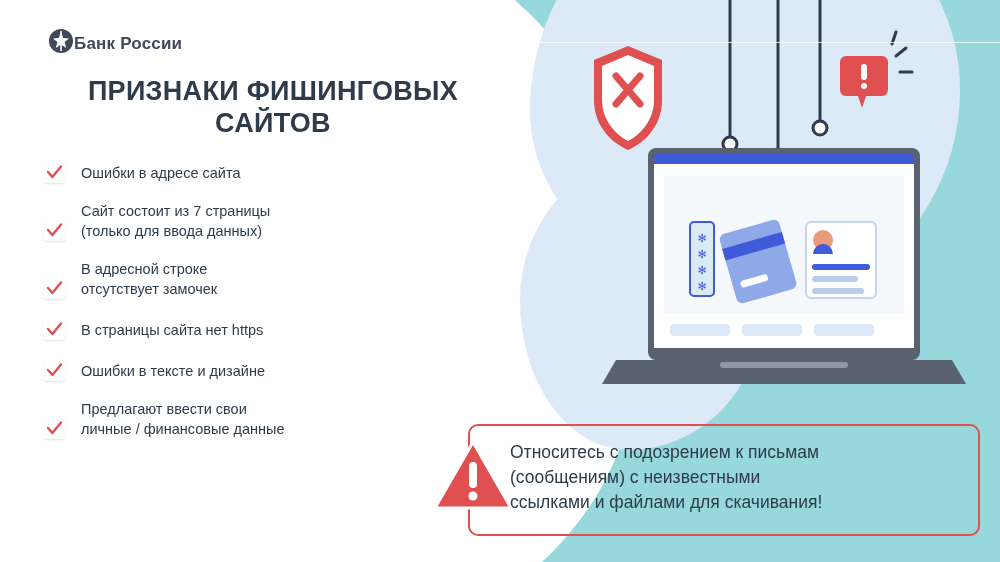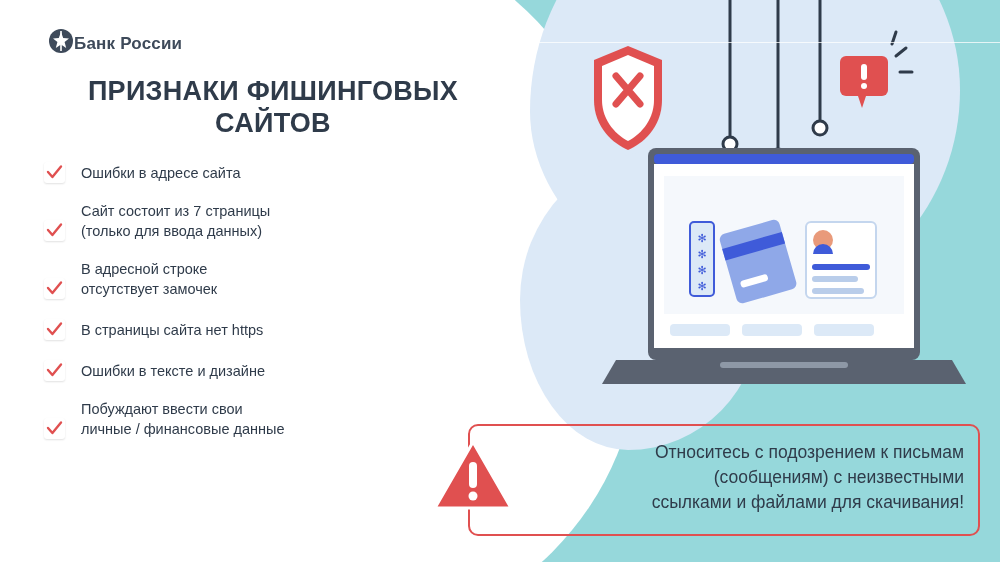--- a/index.html
+++ b/index.html
@@ -140,21 +140,20 @@
   .callout {
     position: absolute;
     left: 468px;
     top: 424px;
     width: 508px;
     height: 108px;
     border: 2px solid #e05050;
     border-radius: 10px;
     background: rgba(255,255,255,0.0);
     z-index: 30;
-    text-align: right;
   }
   .callout-text {
     position: absolute;
     left: 40px;
     top: 14px;
     right: 14px;
     font-size: 17.5px;
     line-height: 1.42;
     color: #2f3b4a;
     white-space: pre-line;
@@ -235,21 +234,21 @@
           </svg>
       </span>
       <span class="item-text">Ошибки в тексте и дизайне</span>
     </div>
     <div class="list-item">
       <span class="check-box">
         <svg width="17" height="17" viewBox="0 0 17 17">
             <path d="M2 8 L6.4 13 L15 2.5" stroke="#e05050" stroke-width="2.4" fill="none" stroke-linecap="round" stroke-linejoin="round"></path>
           </svg>
       </span>
-      <span class="item-text">Побуждают ввести свои
+      <span class="item-text">Предлагают ввести свои
 личные / финансовые данные</span>
     </div>
   </div>
 
   <div class="illus">
     <svg width="480" height="420" viewBox="0 0 480 420">
 
       <g>
         <line x1="210" y1="0" x2="210" y2="140" stroke="#2f3b4a" stroke-width="3"></line>
         <line x1="258" y1="0" x2="258" y2="152" stroke="#2f3b4a" stroke-width="3"></line>

